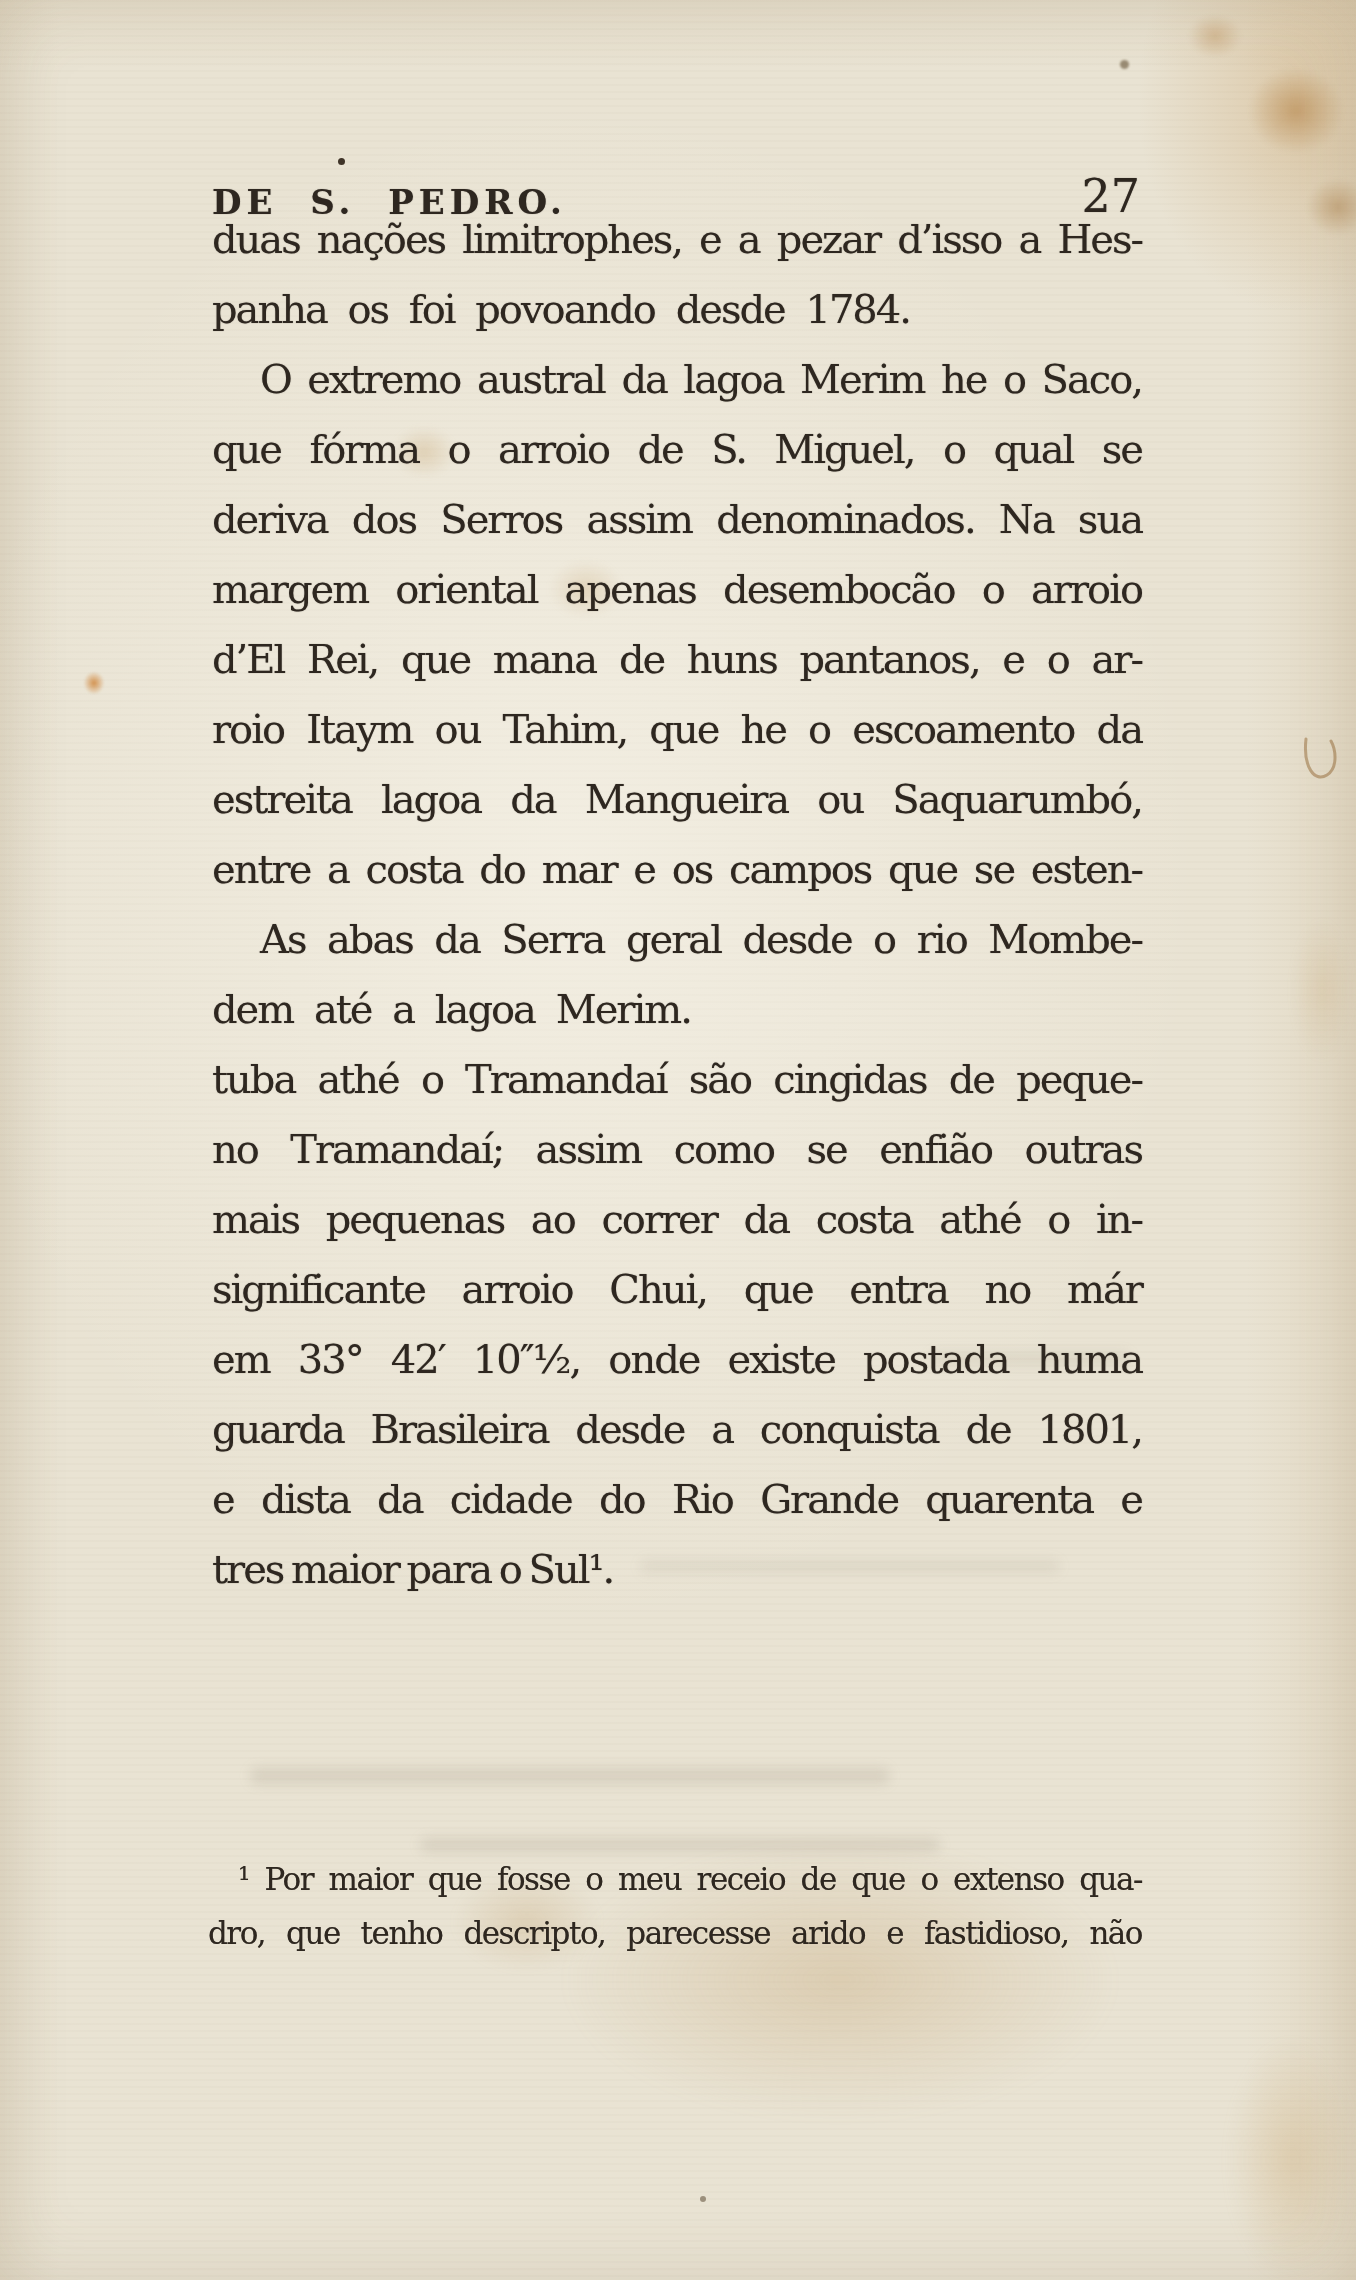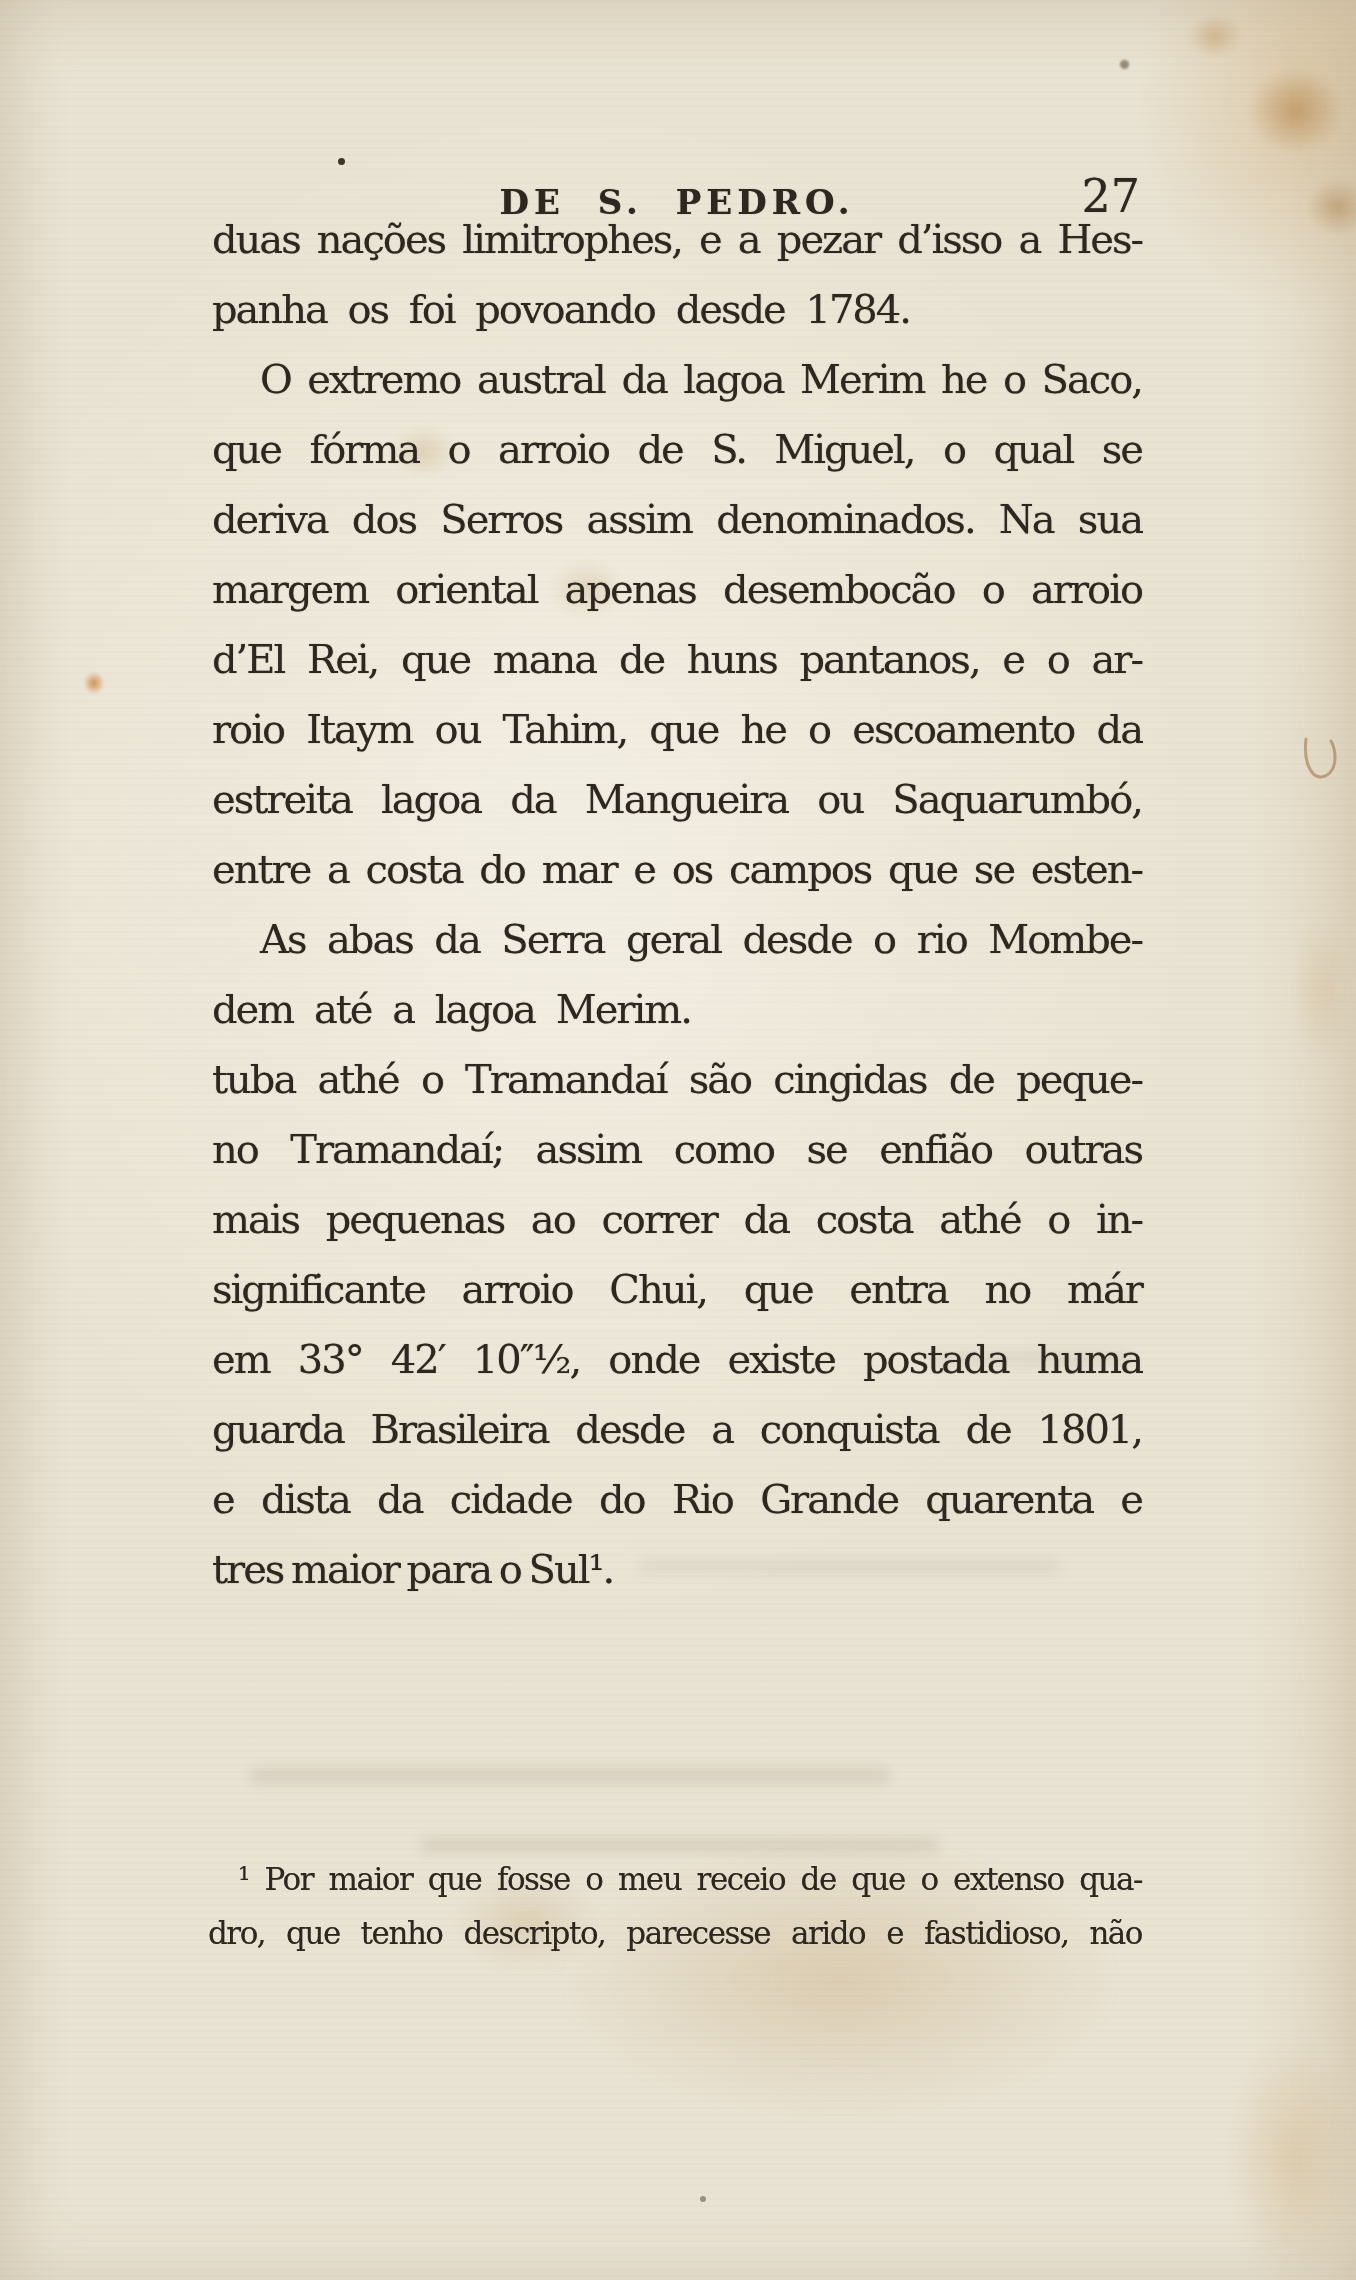--- a/index.html
+++ b/index.html
@@ -17,21 +17,21 @@
     overflow:hidden;
     font-family:"DejaVu Serif","Liberation Serif",serif;
     color:#2e2720;
   }
   .page::after{
     content:"";position:absolute;inset:0;pointer-events:none;
     box-shadow: inset 0 0 70px rgba(120,95,60,.16);
   }
   .running-header{
     position:absolute;top:180px;left:212px;width:930px;height:44px;
-    line-height:44px;text-align:center;
+    line-height:44px;text-align:left;
     font-size:34px;font-weight:bold;letter-spacing:5px;word-spacing:16px;
     text-shadow:0 0 1px rgba(46,39,32,.55);
   }
   .page-number{
     position:absolute;top:168px;right:216px;height:56px;line-height:56px;
     font-size:46px;font-weight:normal;
     text-shadow:0 0 1px rgba(46,39,32,.55);
   }
   .body-text{
     position:absolute;top:204px;left:212px;width:930px;

